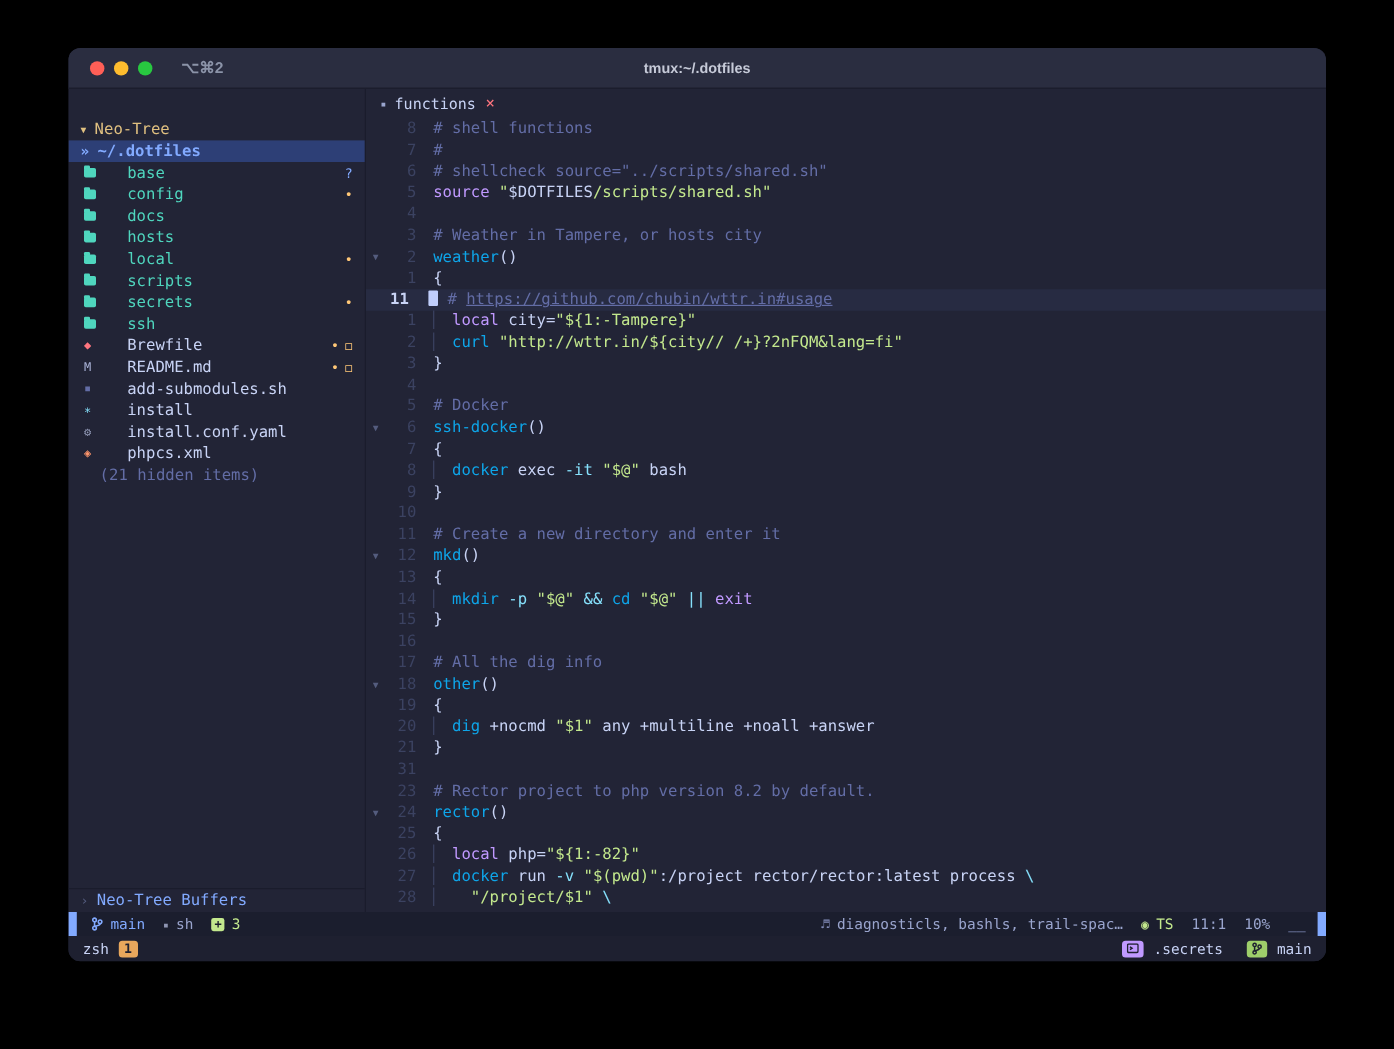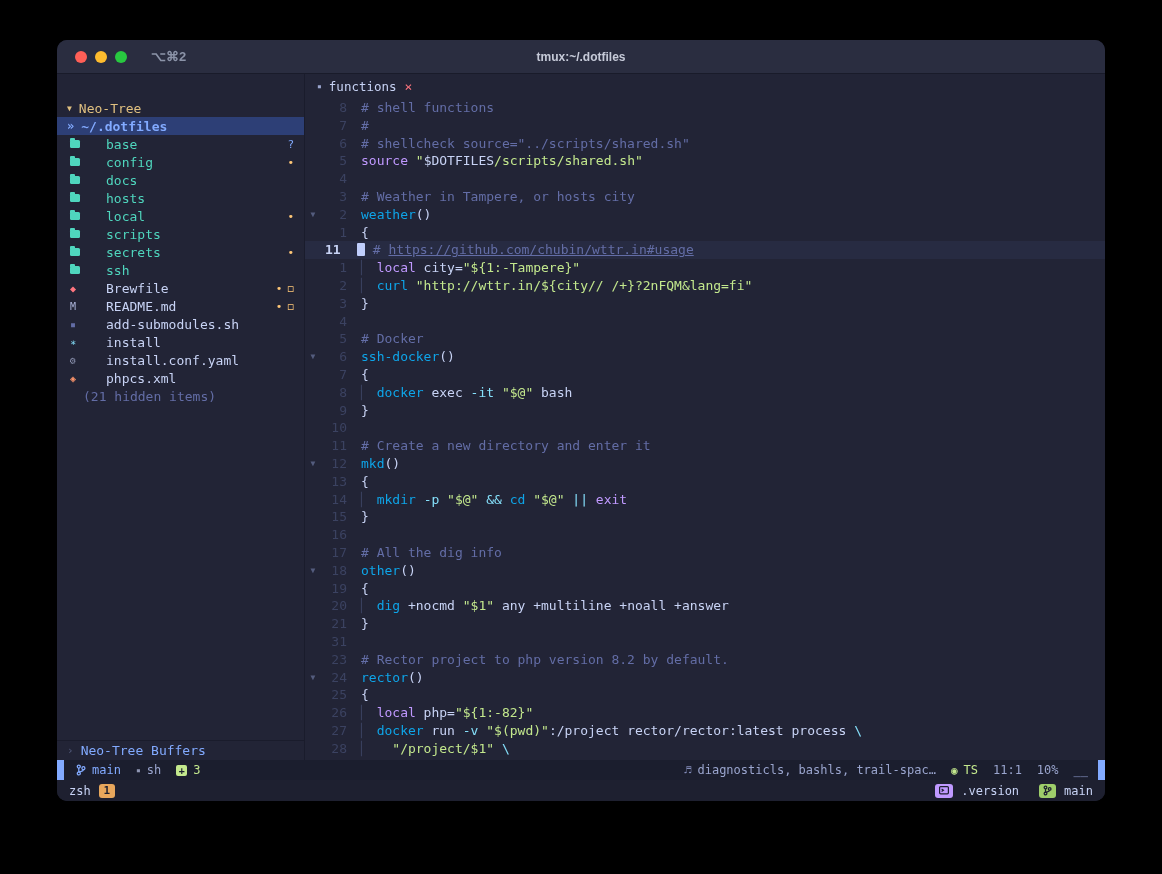--- a/index.html
+++ b/index.html
@@ -456,21 +456,21 @@
     <div class="tmuxbar">
       <span>zsh</span>
       <span class="tm-pill pill-orange">1</span>
       <div class="tm-right">
         <span class="tm-pill pill-magenta">
           <svg width="10" height="9" viewBox="0 0 10 9" fill="none" stroke="currentColor" stroke-width="1.2">
               <rect x="0.6" y="0.6" width="8.8" height="7.2" rx="1"></rect>
               <path d="M2.6 3l1.8 1.2-1.8 1.2"></path>
             </svg>
         </span>
-        <span>.version</span>
+        <span>.secrets</span>
         <span class="tm-gap"></span>
         <span class="tm-pill pill-green">
           <svg width="9" height="11" viewBox="0 0 10 12" fill="none" stroke="currentColor" stroke-width="1.4">
               <circle cx="2.8" cy="2.6" r="1.5"></circle>
               <circle cx="2.8" cy="9.4" r="1.5"></circle>
               <circle cx="7.4" cy="4.2" r="1.5"></circle>
               <path d="M2.8 4.1v3.8M7.4 5.7c0 2-4.6 1.6-4.6 3"></path>
             </svg>
         </span>
         <span>main</span>

